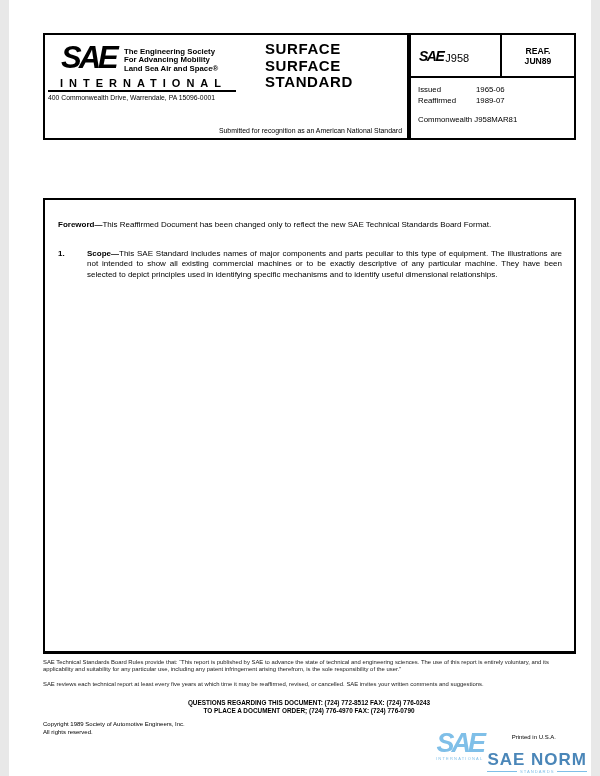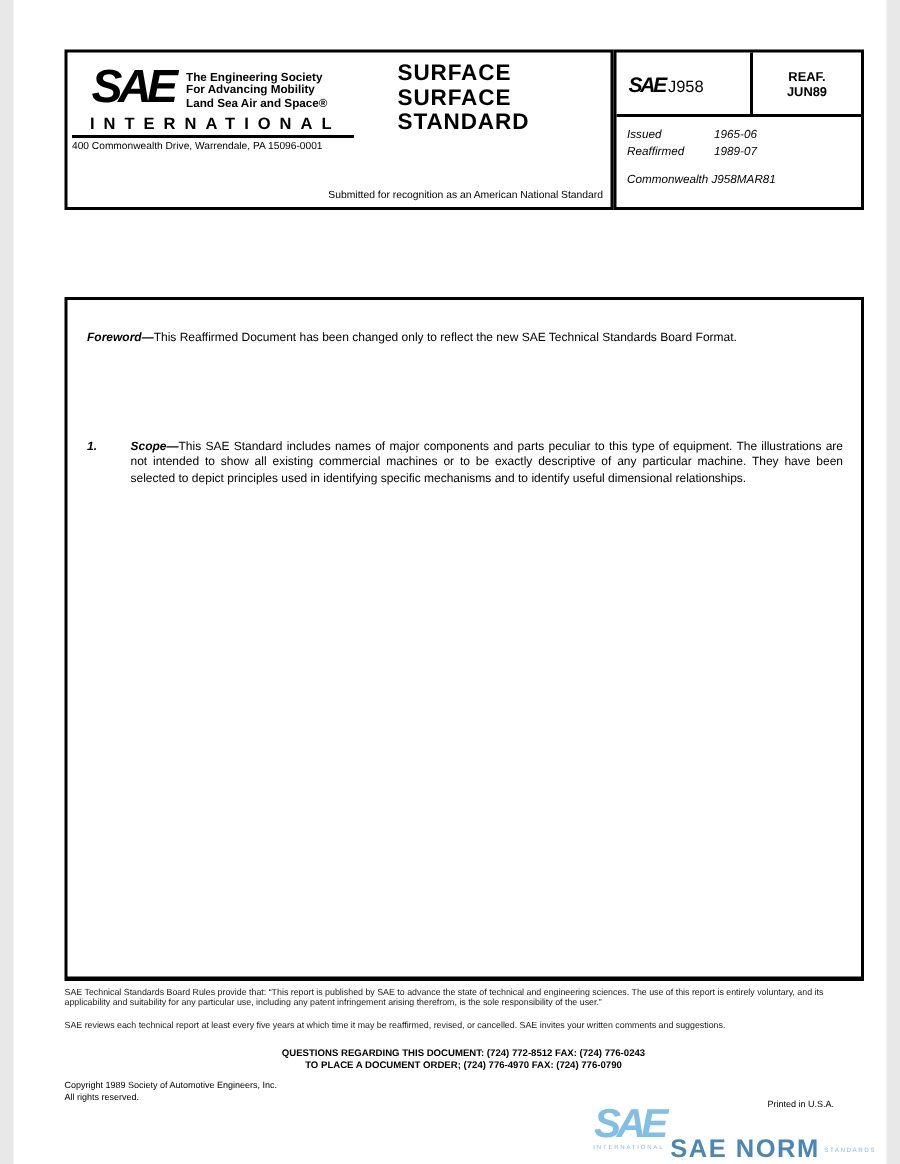--- a/index.html
+++ b/index.html
@@ -20,21 +20,21 @@
   .doctype{position:absolute;left:220px;top:6px;font-size:15px;font-weight:bold;line-height:16.5px;letter-spacing:0.6px;}
   .submitted{position:absolute;right:5px;bottom:4px;font-size:6.9px;white-space:nowrap;}
 
   
   .hdr-right{position:absolute;left:400px;top:33px;width:167px;height:107px;border:2px solid #000;}
   .id-row{display:flex;height:43px;border-bottom:2px solid #000;}
   .id-cell{width:91px;border-right:2px solid #000;display:flex;align-items:center;padding-left:8px;}
   .sae-small{font-size:14px;font-weight:bold;font-style:italic;letter-spacing:-1.5px;}
   .jnum{font-size:11px;margin-left:2px;margin-top:4px;}
   .reaf-cell{flex:1;display:flex;flex-direction:column;align-items:center;justify-content:center;font-size:8.6px;font-weight:bold;line-height:10px;}
-  .meta{padding:7px 0 0 7px;font-size:7.8px;line-height:10.5px;font-style:italic;}
+  .meta{padding:7px 0 0 7px;font-size:7.8px;line-height:10.5px;}
   .meta-row{display:flex;}
   .meta-label{width:58px;}
   .superseding{margin-top:9px;}
 
   
   .title-band{
     position:absolute;left:34px;top:143px;width:533px;height:55px;
     border:2px solid #000;border-bottom:none;
     display:flex;justify-content:center;align-items:flex-end;
     padding-bottom:15px;font-size:9px;font-weight:bold;letter-spacing:0.3px;
@@ -42,38 +42,38 @@
 
   
   .main-box{
     position:absolute;left:34px;top:198px;width:533px;height:456px;
     border:2px solid #000;border-bottom-width:3px;
     padding:20px 12px 0 13px;font-size:8px;line-height:10.6px;
   }
   .para{margin:0 0 18px 29px;text-indent:-29px;text-align:justify;}
   .scope-p{margin:0 0 0 29px;text-align:justify;}
   .hang-num{display:inline-block;width:29px;margin-left:-29px;text-indent:0;}
-  .lead{font-weight:bold;font-style:italic;margin-top:44px;}
+  .lead{font-weight:bold;}
 
   
   .fine{position:absolute;left:34px;width:534px;font-size:5.9px;line-height:7.4px;color:#1a1a1a;margin:0;}
   .fine-1{top:659px;}
   .fine-2{top:681px;}
   .qline{position:absolute;left:0;width:600px;text-align:center;font-size:6.4px;font-weight:bold;margin:0;}
   .q-1{top:699px;}
   .q-2{top:707px;}
   .copyright{position:absolute;left:34px;top:721px;font-size:6px;line-height:7.6px;}
   .printed{position:absolute;right:35px;top:734px;font-size:6px;}
 
   
   .wm{position:absolute;right:4px;bottom:2px;display:flex;align-items:flex-start;gap:4px;}
   .wm-left{display:flex;flex-direction:column;align-items:center;}
   .wm-sae{font-size:27px;font-weight:bold;font-style:italic;letter-spacing:-3px;line-height:24px;}
   .wm-intl{font-size:4px;letter-spacing:1.2px;margin-top:1px;}
-  .wm-right{display:flex;flex-direction:row;margin-top:20px;}
+  .wm-right{display:flex;flex-direction:column;margin-top:20px;}
   .wm-norm{font-size:17px;font-weight:bold;letter-spacing:1px;line-height:17px;white-space:nowrap;}
   .wm-std-row{display:flex;align-items:center;gap:3px;font-size:4.2px;letter-spacing:1px;margin-top:1px;}
   .wm-line{flex:1;height:1px;}
 </style>
 </head>
 <body>
 
 <div class="page">
 
   <div class="hdr-left">

